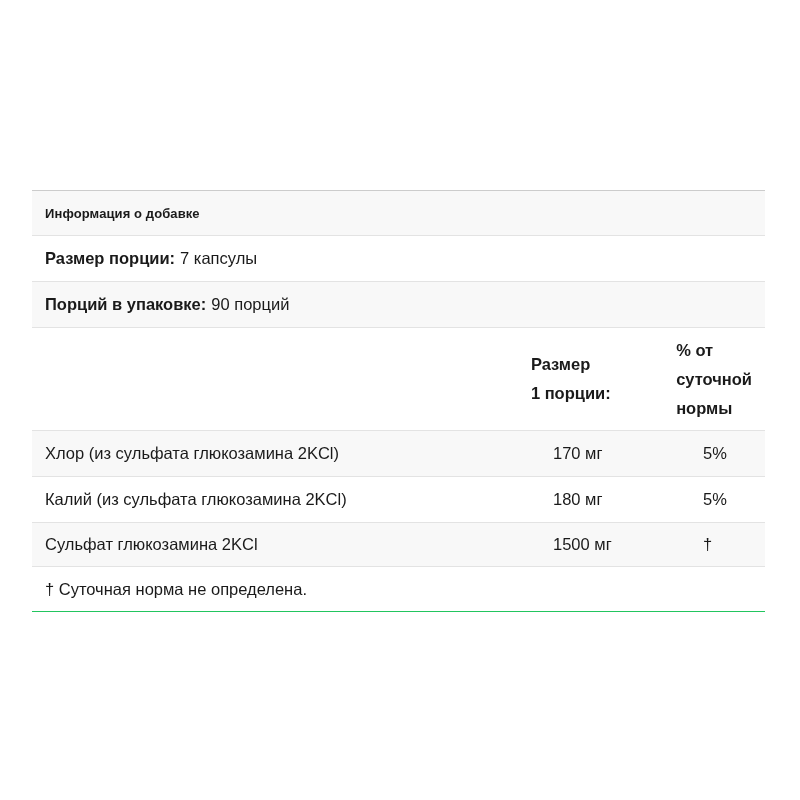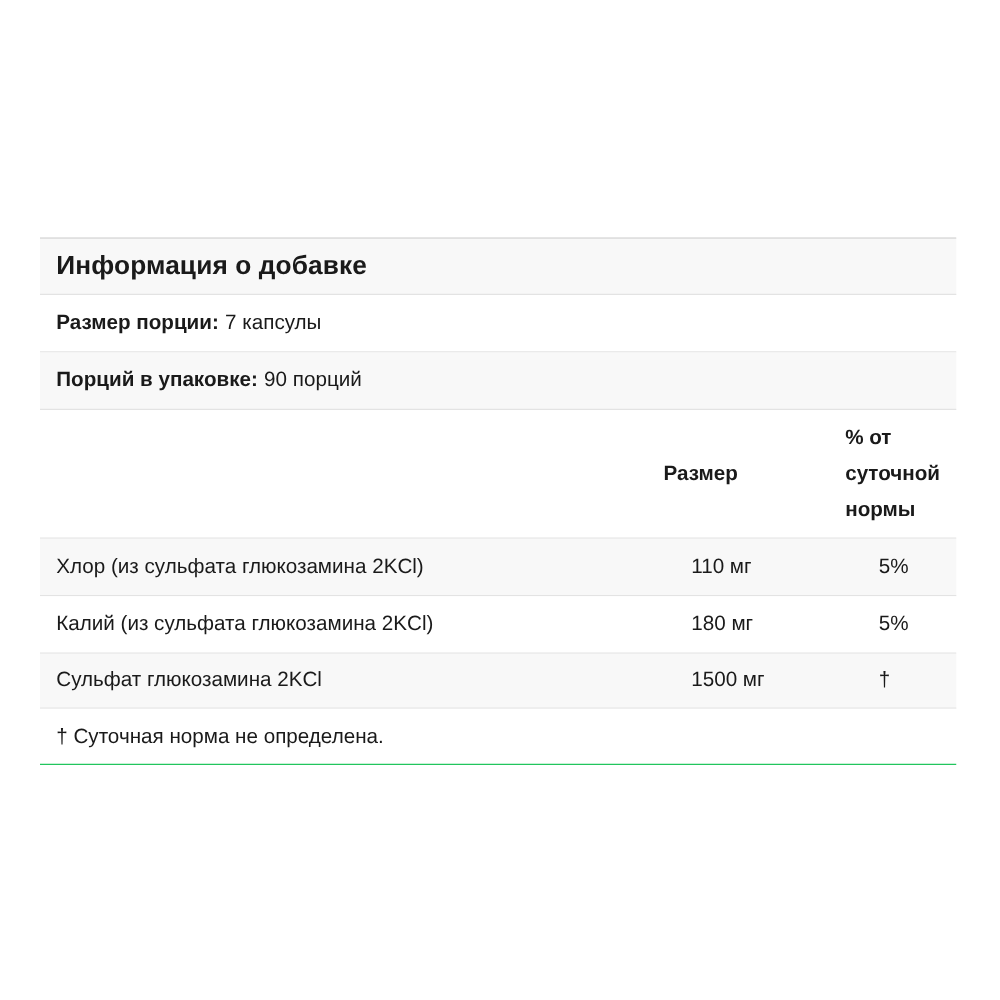--- a/index.html
+++ b/index.html
@@ -21,21 +21,21 @@
   .row {
     display: flex;
     align-items: center;
     padding: 0 13px;
     background: #ffffff;
     border-bottom: 1px solid #e3e3e3;
   }
   .row.stripe { background: #f8f8f8; }
   .title-row { height: 45px; }
   .title-row .title {
-    font-size: 21px;
+    font-size: 13px;
     font-weight: bold;
     letter-spacing: 0.1px;
   }
   .meta-row { height: 46px; text-align: right; }
   .b { font-weight: bold; }
   .meta-row .label { margin-right: 5px; }
   .header-row { height: 103px; }
   .cols { display: flex; width: 100%; align-items: center; }
   .col-name { width: 508px; }
   .col-amount { width: 109px; }
@@ -70,33 +70,34 @@
   <div class="row stripe meta-row">
     <span class="b label">Порций в упаковке:</span>
     <span>90 порций</span>
   </div>
 
   <div class="row header-row">
     <div class="cols">
       <div class="col-name"></div>
       <div class="col-amount">
         <div>Размер</div>
+        <div>1 порции:</div>
       </div>
       <div class="col-dv">
         <div>% от</div>
         <div>суточной</div>
         <div>нормы</div>
       </div>
     </div>
   </div>
 
   <div class="row stripe ing-row-1">
     <div class="cols">
       <div class="col-name">Хлор (из сульфата глюкозамина 2KCl)</div>
-      <div class="col-amount">110 мг</div>
+      <div class="col-amount">170 мг</div>
       <div class="col-dv">5%</div>
     </div>
   </div>
 
   <div class="row ing-row-2">
     <div class="cols">
       <div class="col-name">Калий (из сульфата глюкозамина 2KCl)</div>
       <div class="col-amount">180 мг</div>
       <div class="col-dv">5%</div>
     </div>

